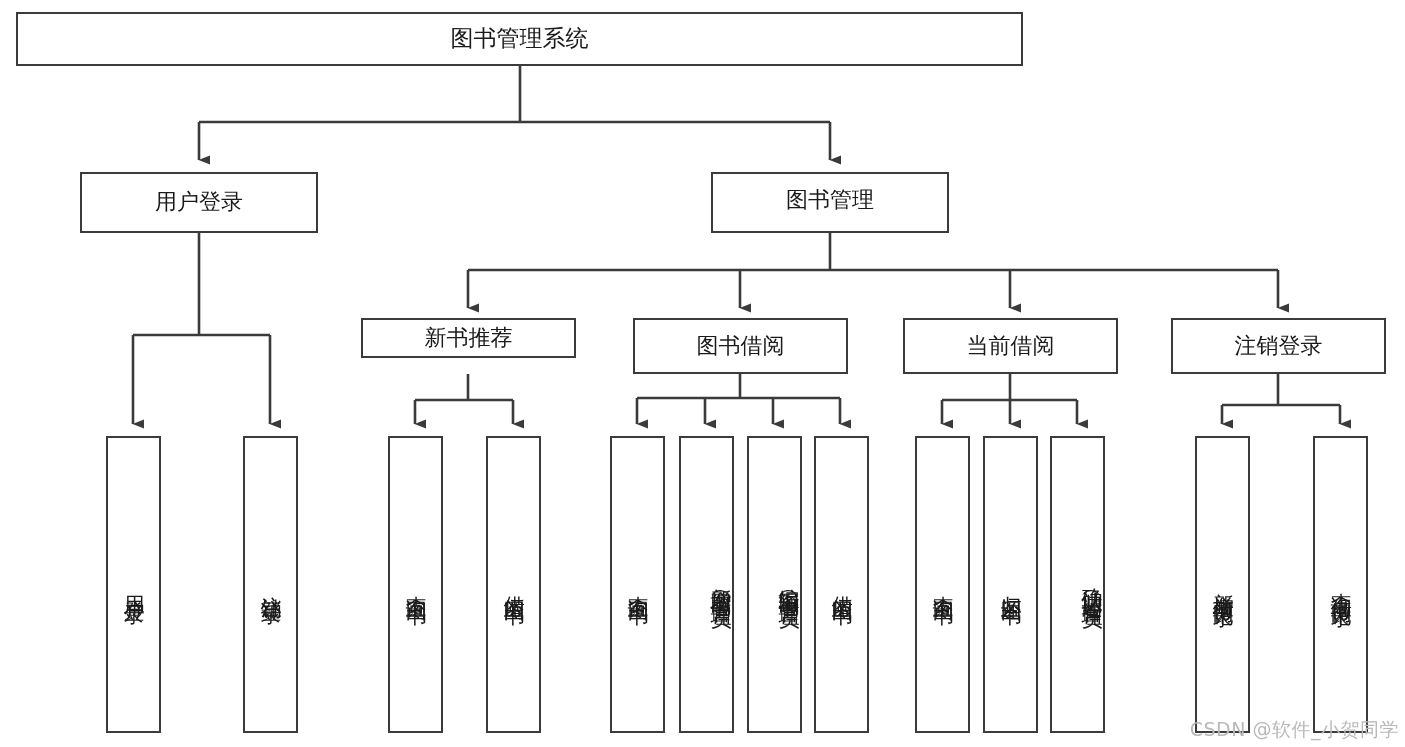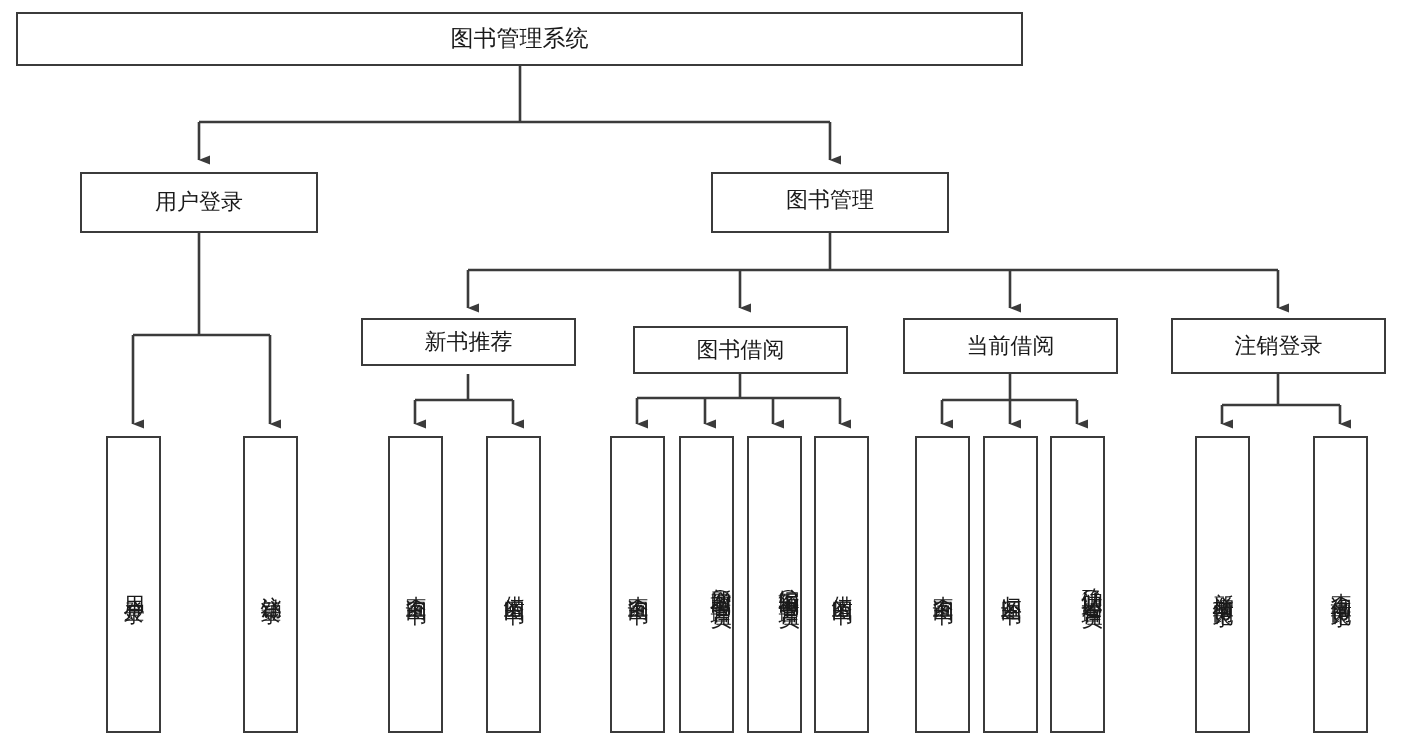--- a/index.html
+++ b/index.html
@@ -121,23 +121,23 @@
       <path d="M1340,405 L1340,424" marker-end="url(#arrow)"></path>
     </g>
   </svg>
 
   <div class="node h root" style="left:16px; top:12px; width:1007px; height:54px;">图书管理系统</div>
 
   <div class="node h" style="left:80px; top:172px; width:238px; height:61px;">用户登录</div>
 
   <div class="node h" style="left:711px; top:172px; width:238px; height:61px;font-family:Liberation Mono, monospace;">图书管理</div>
 
-  <div class="node h" style="left:361px; top:318px; width:215px; height:48px;">新书推荐</div>
+  <div class="node h" style="left:361px; top:318px; width:215px; height:40px;">新书推荐</div>
 
-  <div class="node h" style="left:633px; top:318px; width:215px; height:48px;margin-top:8px;">图书借阅</div>
+  <div class="node h" style="left:633px; top:318px; width:215px; height:56px;">图书借阅</div>
 
   <div class="node h" style="left:903px; top:318px; width:215px; height:56px;">当前借阅</div>
 
   <div class="node h" style="left:1171px; top:318px; width:215px; height:56px;">注销登录</div>
 
   <div class="node v mid" style="left:106px; top:436px; width:55px; height:297px;">用户登录</div>
 
   <div class="node v mid" style="left:243px; top:436px; width:55px; height:297px;">注销登录</div>
 
   <div class="node v mid" style="left:388px; top:436px; width:55px; height:297px;">查询图书</div>
@@ -155,14 +155,15 @@
   <div class="node v mid" style="left:915px; top:436px; width:55px; height:297px;">查询图书</div>
 
   <div class="node v mid" style="left:983px; top:436px; width:55px; height:297px;">归还图书</div>
 
   <div class="node v" style="left:1050px; top:436px; width:55px; height:297px;">确认归还（管理员）</div>
 
   <div class="node v mid" style="left:1195px; top:436px; width:55px; height:297px;">新增借阅记录</div>
 
   <div class="node v mid" style="left:1313px; top:436px; width:55px; height:297px;">查询借阅记录</div>
 
+  <div class="watermark">CSDN @软件_小贺同学</div>
 
 </div>
 
 </body></html>

